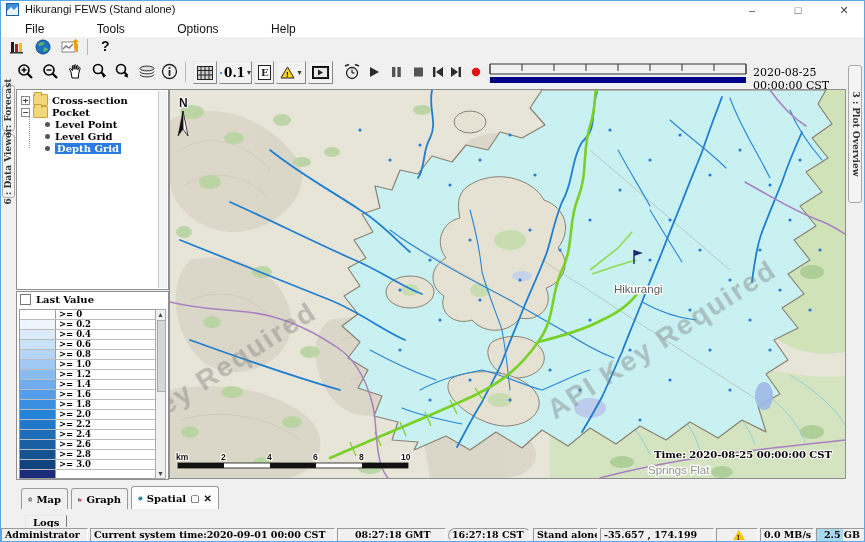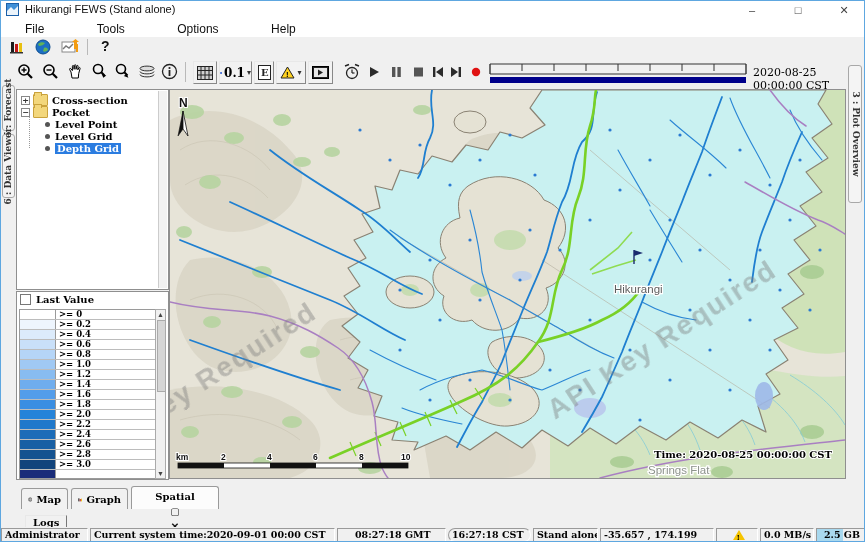--- a/index.html
+++ b/index.html
@@ -40,21 +40,21 @@
   .sel{background:#2b7ce0;color:#fff;padding:0 2px;}
   
   .legend-row{position:absolute;left:0;width:100%;height:10px;border-bottom:1px solid #bcbcbc;box-sizing:border-box;display:flex;}
   .swatch{width:36px;height:100%;border-right:1px solid #9a9a9a;box-sizing:border-box;}
   .legend-label{font-size:8.5px;font-weight:bold;padding-left:3px;line-height:9px;}
   .sb{background:#f0f0f0;border:1px solid #aaa;box-sizing:border-box;}
   .sb-arrow{font-size:7px;color:#444;text-align:center;line-height:9px;}
   
   .btab{position:absolute;top:0;height:21px;border:1px solid #9a9a9a;border-bottom:none;border-radius:3px 3px 0 0;
         background:#f1f1f1;display:flex;align-items:center;padding:0 6px;gap:4px;font-size:10px;font-weight:bold;box-sizing:border-box;}
-  .btab.active{background:#fcfcfc;height:23px;top:-2px;flex-direction:column;}
+  .btab.active{background:#fcfcfc;height:23px;top:-2px;}
   .logs-btn{border:1px solid;border-color:#e8e8e8 #777 #777 #e8e8e8;background:#f1f1f1;font-size:10px;font-weight:bold;
             padding:1px 7px;display:inline-block;}
   
   .statusbar{left:0;top:526px;width:865px;height:16px;background:#f0f0f0;}
   .seg{position:absolute;top:1px;height:14px;border:1px solid;border-color:#9a9a9a #fff #fff #9a9a9a;box-sizing:border-box;
        font-size:9.5px;font-weight:bold;line-height:12px;padding-left:3px;white-space:nowrap;overflow:hidden;}
   .memfill{position:absolute;left:0;top:0;height:100%;background:#a8d8ee;}
   .warn-tri{width:0;height:0;border-left:6px solid transparent;border-right:6px solid transparent;border-bottom:10px solid #f5c400;position:relative;}
   .warn-tri:after{content:"!";position:absolute;left:-2px;top:1px;font-size:8px;font-weight:bold;color:#000;}
 </style>

